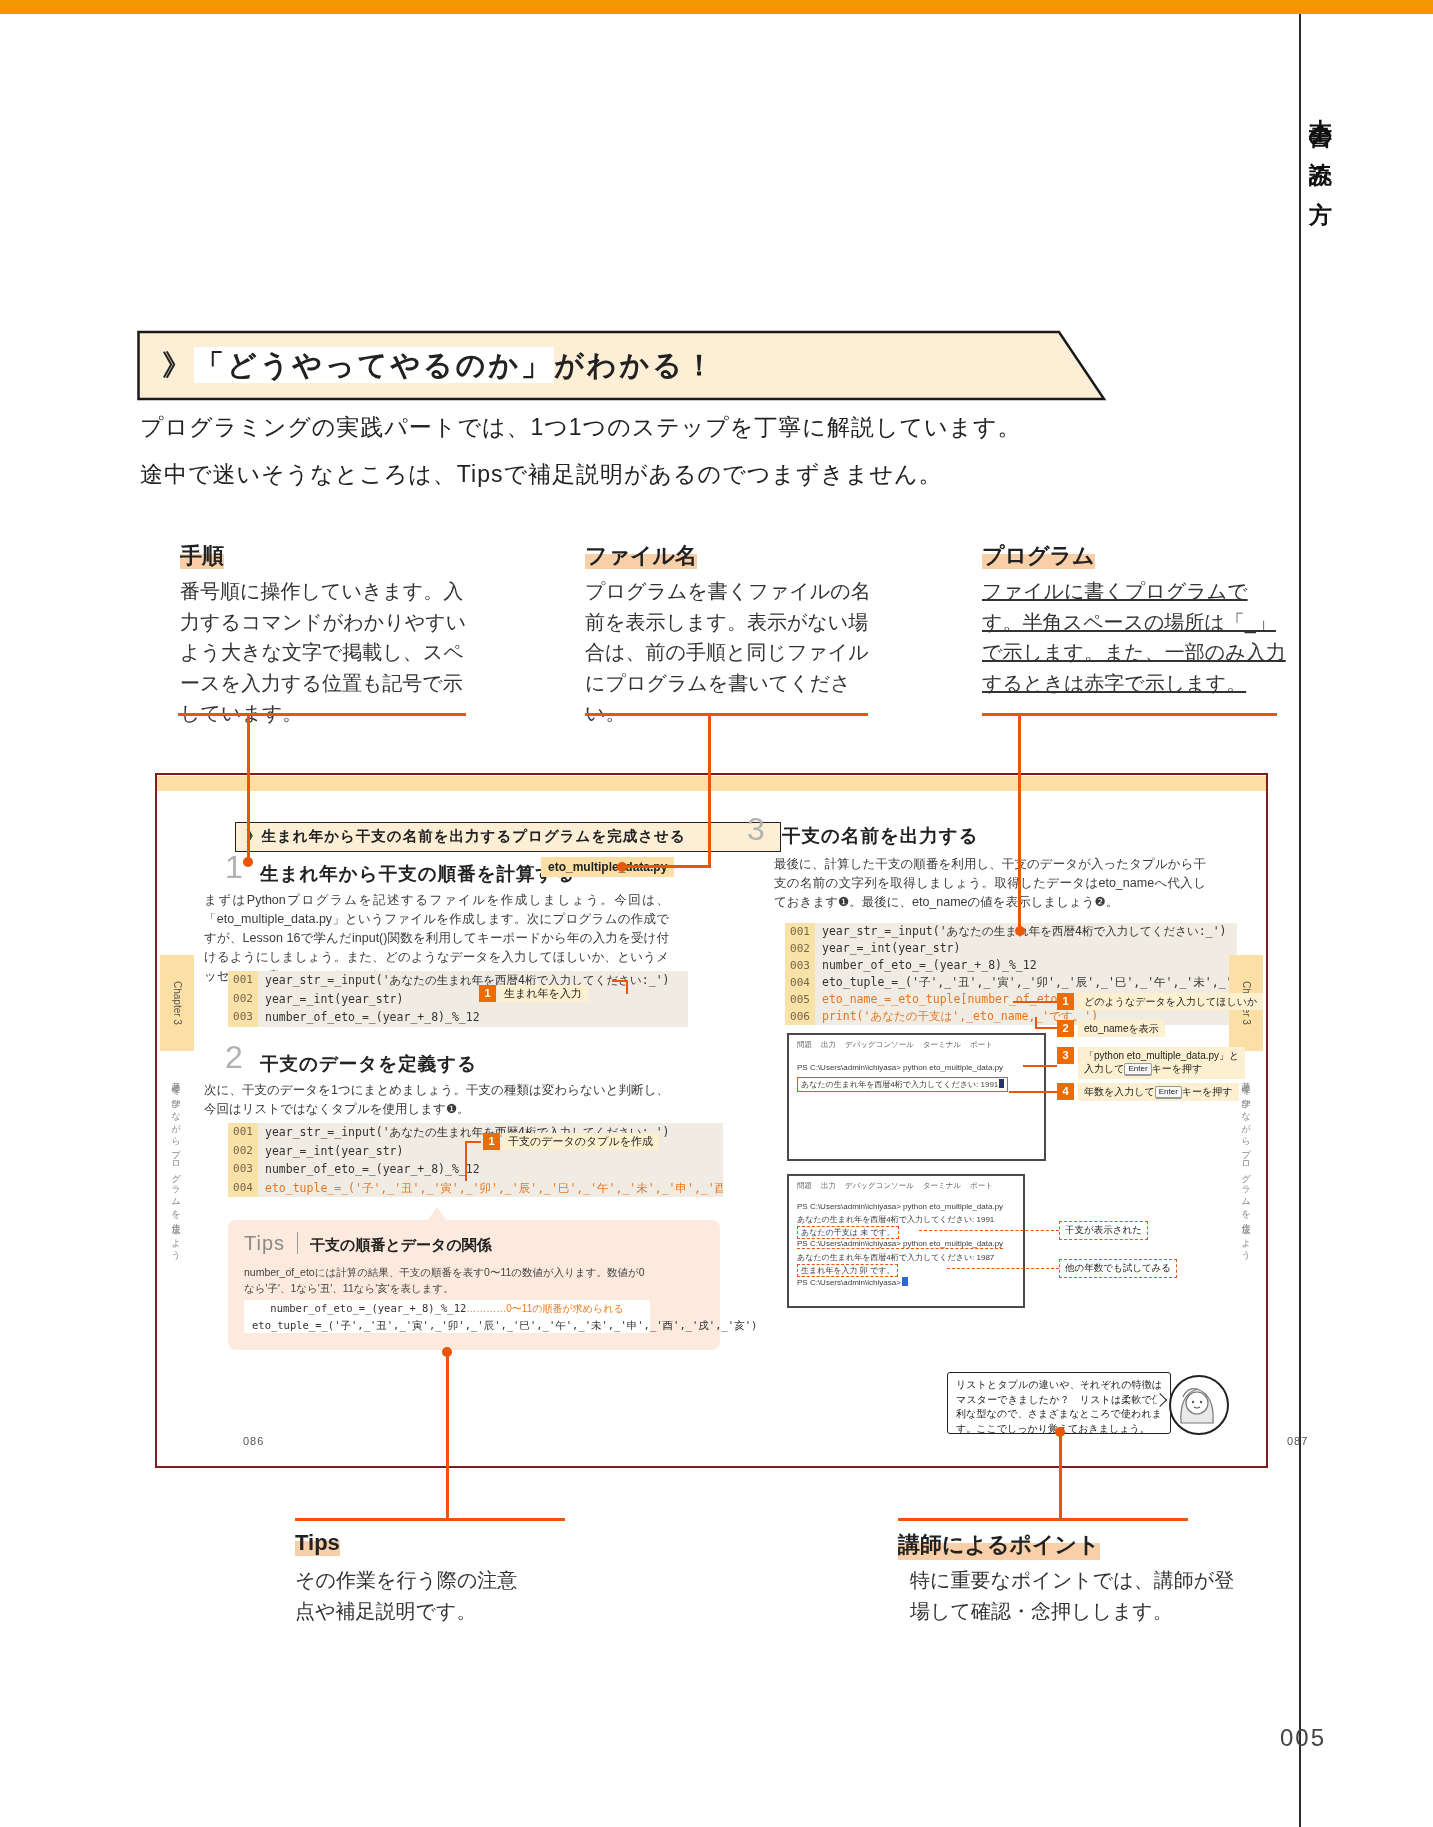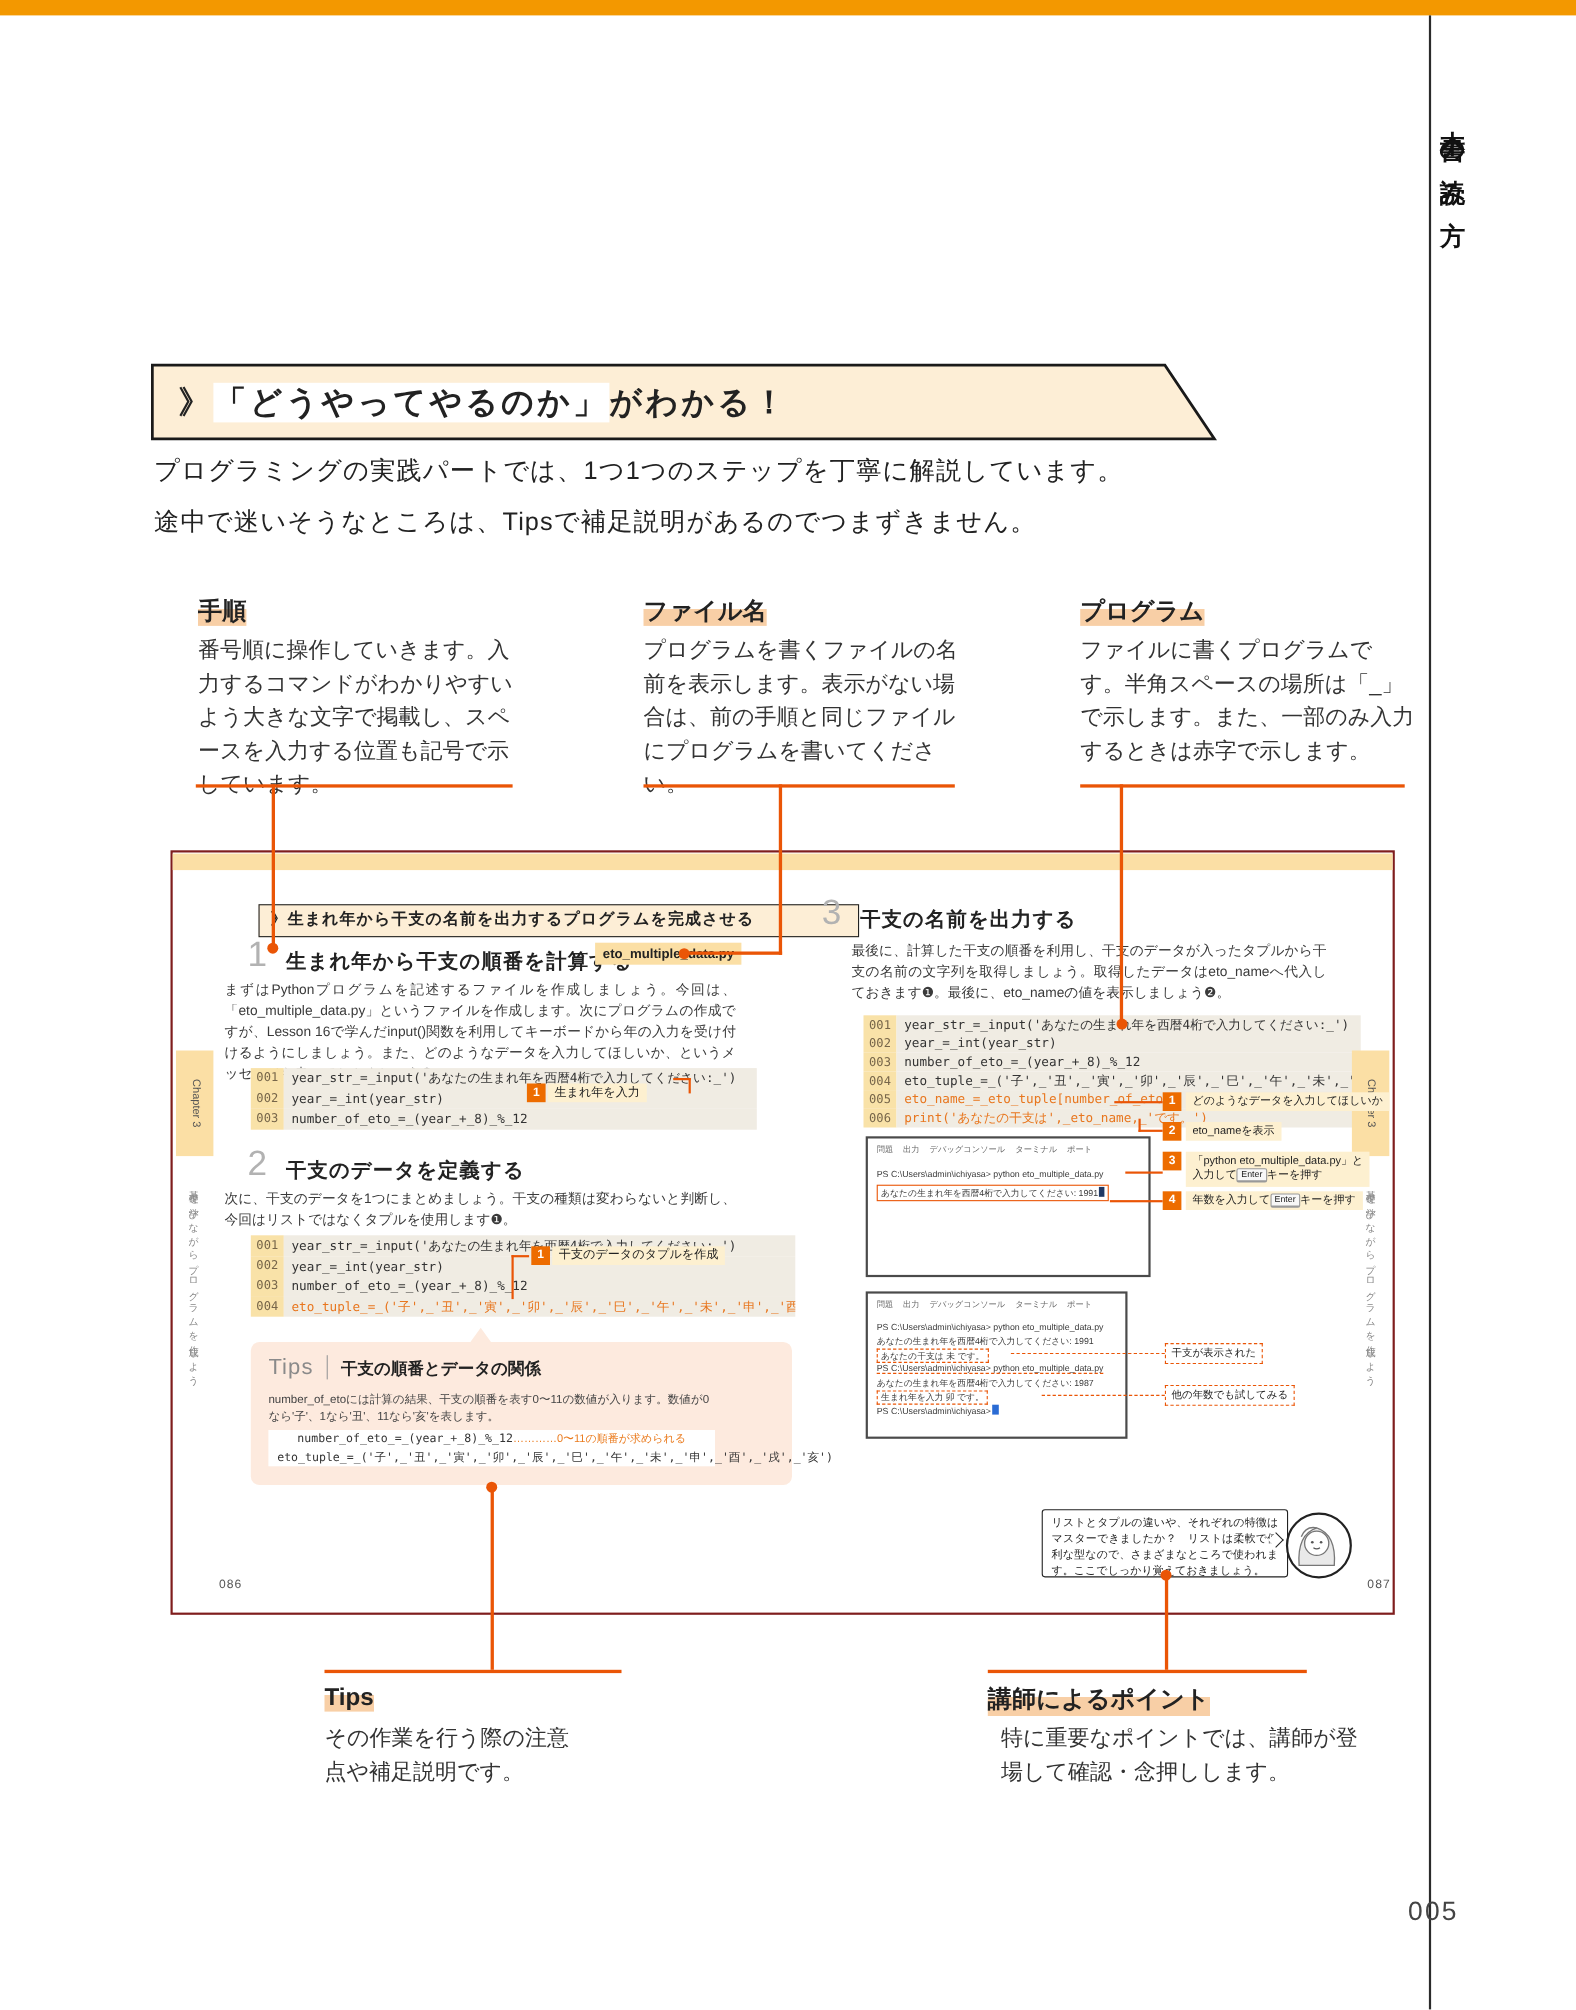--- a/index.html
+++ b/index.html
@@ -65,21 +65,21 @@
   .dbox{border:1.2px dashed #ea5506;padding:0px 3px;display:inline-block;}
   .dunder{border-bottom:1.2px dashed #ea5506;display:inline-block;}
   .cursor{display:inline-block;width:5px;height:9px;background:#1f3864;vertical-align:-1px;margin-left:1px;}
   .dlab{border:1.2px dashed #ea5506;background:#fff;font-size:9.5px;padding:2px 5px;z-index:40;white-space:nowrap;}
   .dconn{border-top:1.6px dashed #ea5506;z-index:39;}
   .bubble{background:#fff;border:1.5px solid #222;border-radius:3px;padding:5px 8px;
           font-size:10px;line-height:14.5px;color:#222;z-index:8;text-align:justify;}
   .bubble-tail{width:9px;height:9px;background:#fff;border-right:1.5px solid #222;border-top:1.5px solid #222;
                transform:rotate(45deg);z-index:9;}
   .avatar{width:56px;height:56px;border-radius:50%;border:2px solid #222;background:#fff;overflow:hidden;z-index:8;}
-  .pgnum{font-size:11px;color:#555;letter-spacing:1px;}
+  .pgnum{font-size:11px;color:#555;letter-spacing:1px;margin-left:44px;}
   .b-title{font-size:22px;font-weight:bold;display:inline-block;
            background:linear-gradient(transparent 42%,#f8cfa6 42%);}
   .b-body{font-size:20px;line-height:31px;color:#333;}
   .keycap{border:1px solid #999;border-bottom-width:2px;border-radius:2px;background:#f7f7f7;
           font-size:8px;padding:0 3px;display:inline-block;line-height:10px;vertical-align:1px;}
 </style>
 </head>
 <body>
 
 <div class="page">
@@ -98,21 +98,21 @@
   </div>
 
   <div class="abs intro" style="left:140px;top:412px;">プログラミングの実践パートでは、1つ1つのステップを丁寧に解説しています。</div>
   <div class="abs intro" style="left:140px;top:459px;">途中で迷いそうなところは、Tipsで補足説明があるのでつまずきません。</div>
 
   <div class="abs" style="left:180px;top:543px;"><span class="co-title">手順</span></div>
   <div class="abs co-body" style="left:180px;top:576px;width:300px;">番号順に操作していきます。入力するコマンドがわかりやすいよう大きな文字で掲載し、スペースを入力する位置も記号で示しています。</div>
   <div class="abs" style="left:585px;top:543px;"><span class="co-title">ファイル名</span></div>
   <div class="abs co-body" style="left:585px;top:576px;width:300px;">プログラムを書くファイルの名前を表示します。表示がない場合は、前の手順と同じファイルにプログラムを書いてください。</div>
   <div class="abs" style="left:982px;top:543px;"><span class="co-title">プログラム</span></div>
-  <div class="abs co-body" style="left:982px;top:576px;width:305px;">ファイルに書くプログラムです。半角スペースの場所は「_」で示します。また、一部のみ入力するときは赤字で示します。</div>
+  <div class="abs co-body" style="left:982px;top:576px;width:305px;text-decoration:underline;">ファイルに書くプログラムです。半角スペースの場所は「_」で示します。また、一部のみ入力するときは赤字で示します。</div>
 
   <div class="abs rule" style="left:178px;top:713px;width:288px;"></div>
   <div class="abs vline" style="left:247px;top:713px;height:146px;"></div>
   <div class="abs dot" style="left:243px;top:857px;"></div>
 
   <div class="abs rule" style="left:585px;top:713px;width:283px;"></div>
   <div class="abs vline" style="left:708px;top:713px;height:155px;"></div>
   <div class="abs hline" style="left:624px;top:865px;width:87px;"></div>
   <div class="abs dot" style="left:617px;top:862px;"></div>
 

